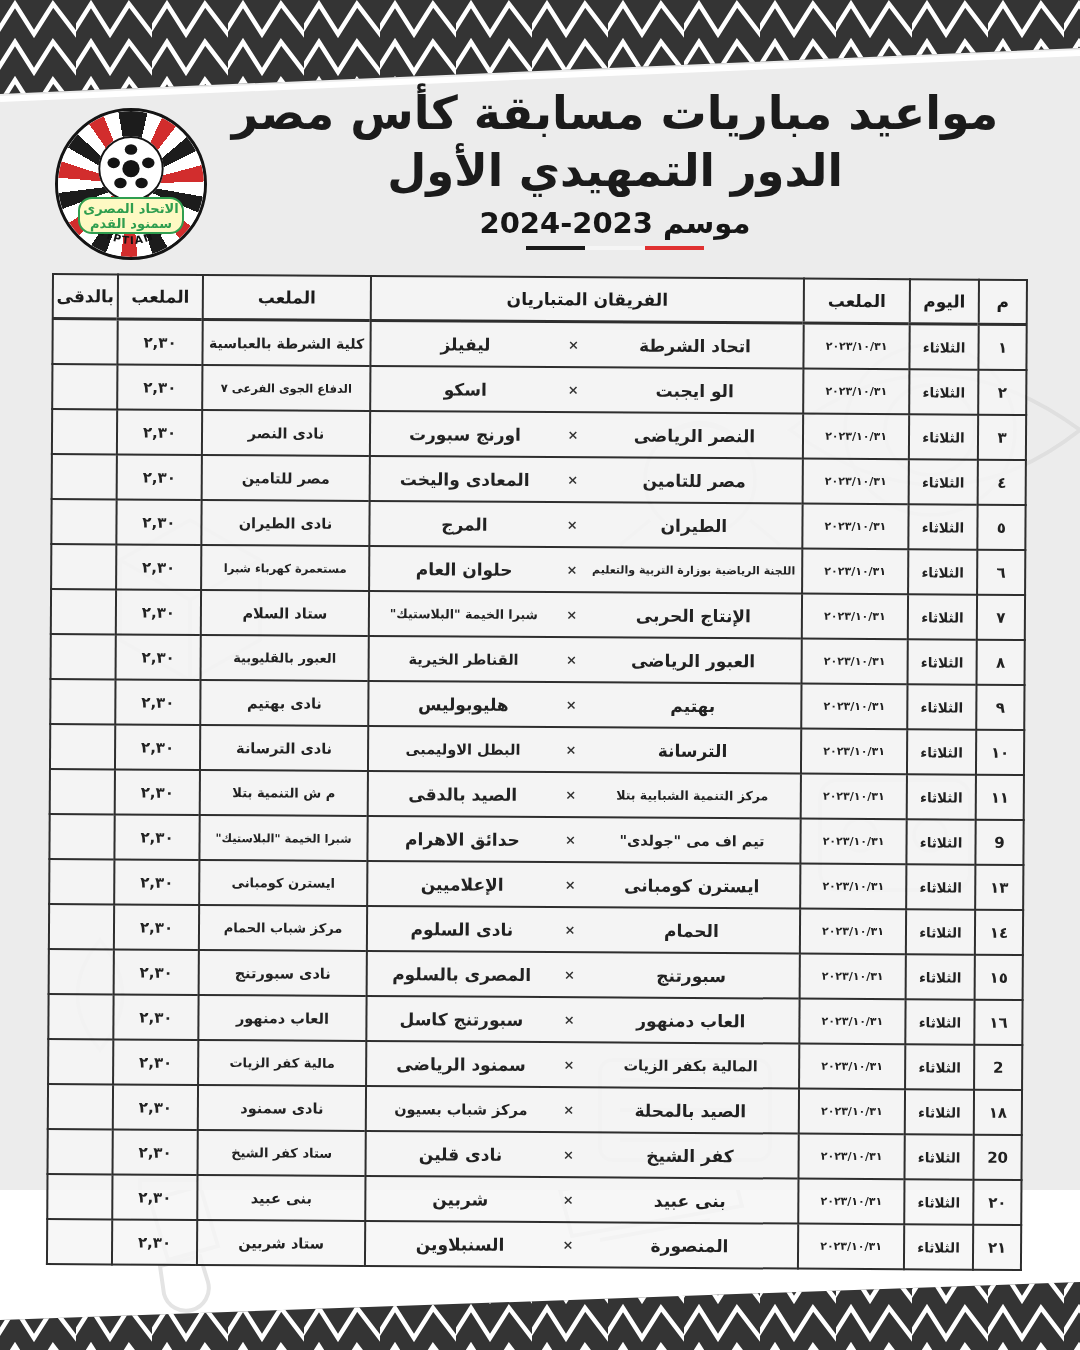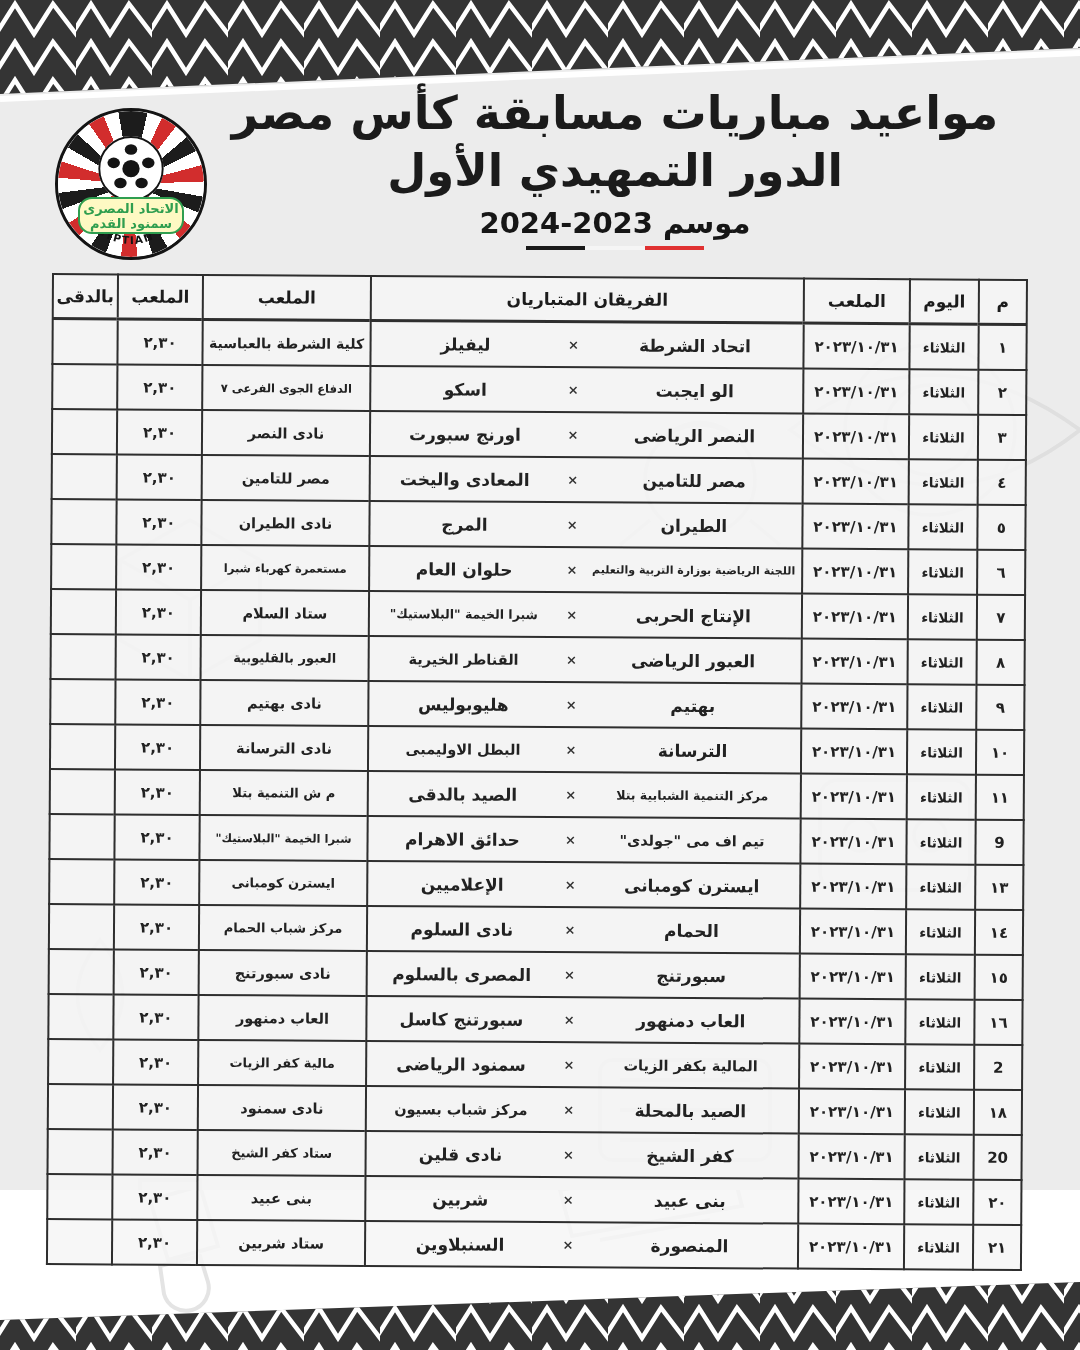--- a/index.html
+++ b/index.html
@@ -34,21 +34,21 @@
 
   
   .sheet{position:absolute;top:276px;left:54px;width:974px;transform:rotate(0.35deg);transform-origin:50% 0;}
   table{border-collapse:collapse;width:974px;table-layout:fixed;direction:rtl;}
   th,td{border:2px solid #2e2e2e;background:rgba(246,246,246,0.85);
         text-align:center;vertical-align:middle;padding:0 3px;overflow:hidden;}
   th{height:42px;font-size:17px;font-weight:bold;color:#1c1c1c;border-bottom-width:3px;}
   td{height:43px;font-weight:bold;color:#222;}
   td.c-num{font-size:15px;}
   td.c-day{font-size:13.5px;}
-  td.c-date{font-size:15px;letter-spacing:.5px;}
+  td.c-date{font-size:11px;letter-spacing:.5px;}
   td.c-time{font-size:15px;}
   td.c-res{font-size:14px;}
   .teams{display:flex;align-items:center;width:100%;}
   .teams .t1{flex:1.15;text-align:center;}
   .teams .t2{flex:1;text-align:center;}
   .teams .vs{width:34px;text-align:center;font-size:13px;color:#333;}
 </style>
 </head>
 <body>
 

